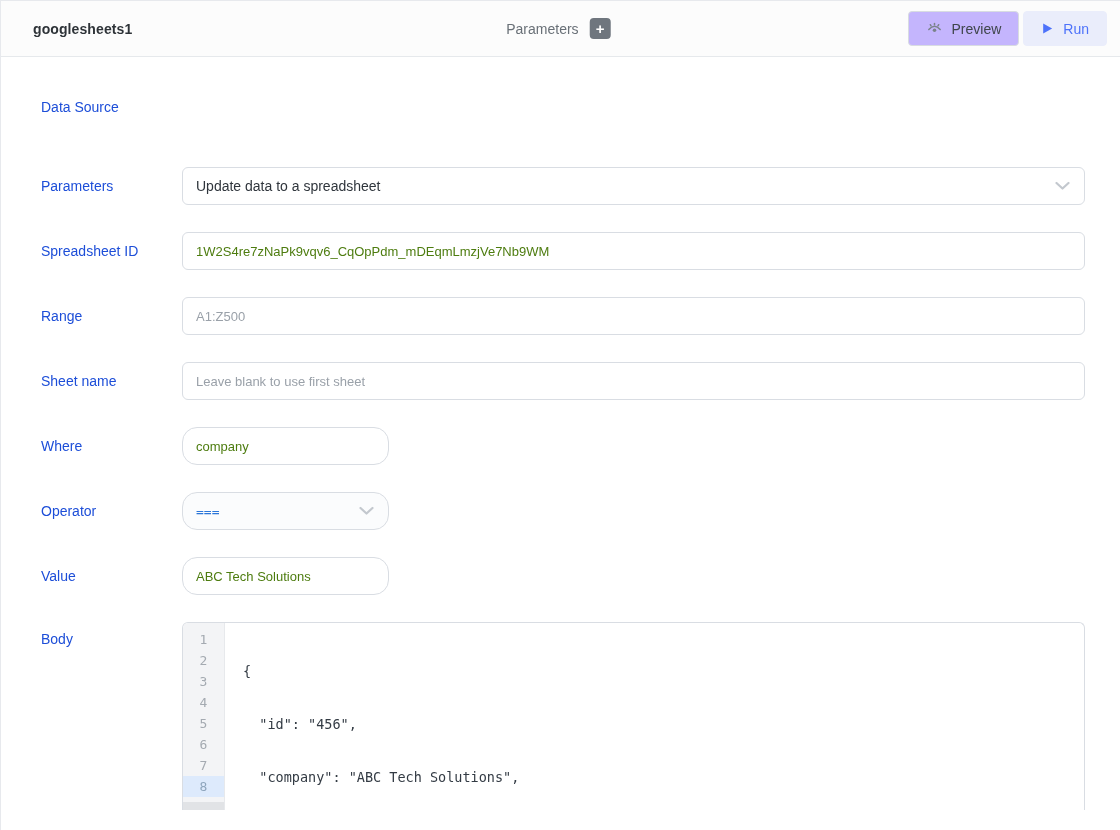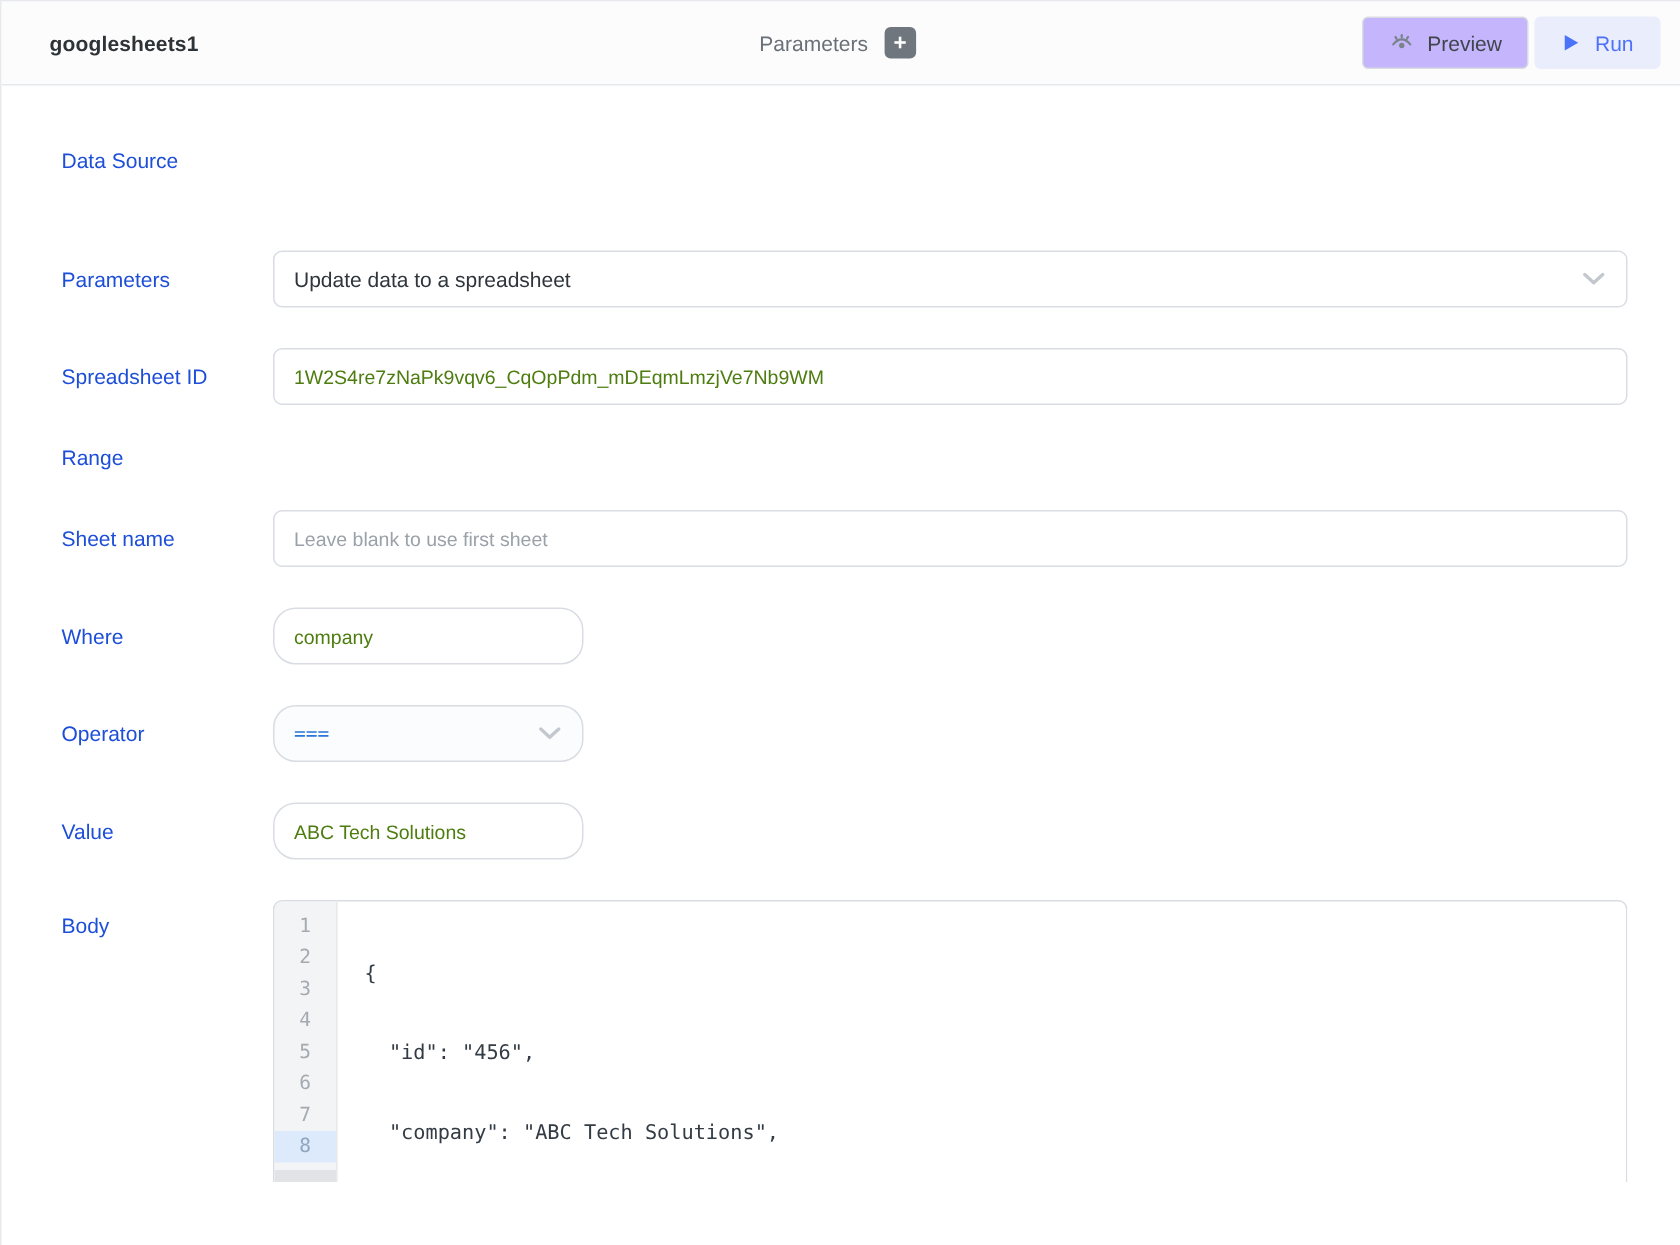--- a/index.html
+++ b/index.html
@@ -216,20 +216,23 @@
 
     <div class="row">
       <div class="row-label">Spreadsheet ID</div>
       <div class="field grow" style="padding-right:13px;">
         <input class="code-input" type="text" value="1W2S4re7zNaPk9vqv6_CqOpPdm_mDEqmLmzjVe7Nb9WM" style="">
       </div>
     </div>
 
     <div class="row">
       <div class="row-label">Range</div>
+      <div class="field grow" style="padding-right:13px;">
+        <input class="code-input" type="text" placeholder="A1:Z500" style="">
+      </div>
     </div>
 
     <div class="row">
       <div class="row-label">Sheet name</div>
       <div class="field grow" style="padding-right:13px;">
         <input class="code-input" type="text" placeholder="Leave blank to use first sheet" style="">
       </div>
     </div>
 
     <div class="row">

